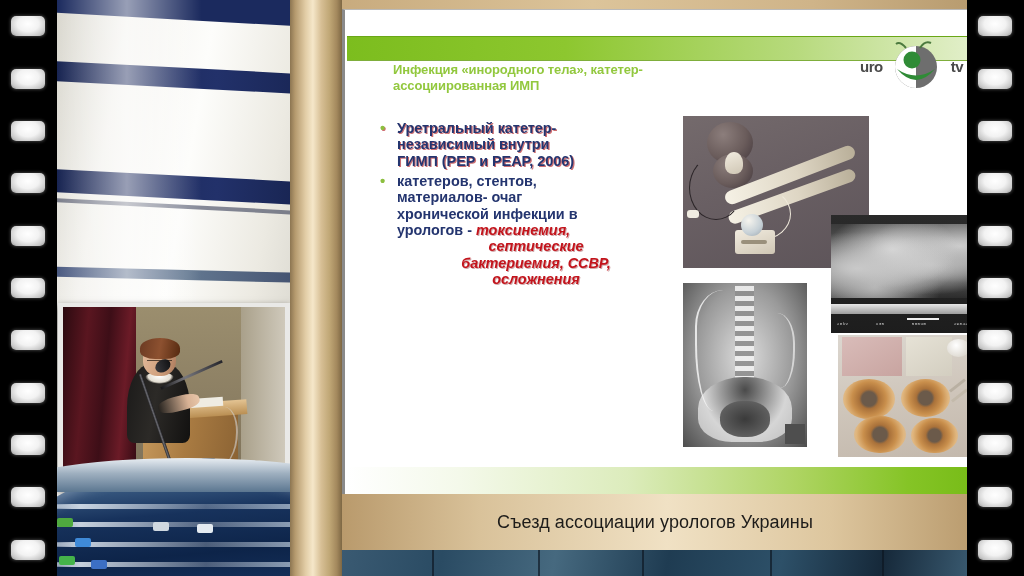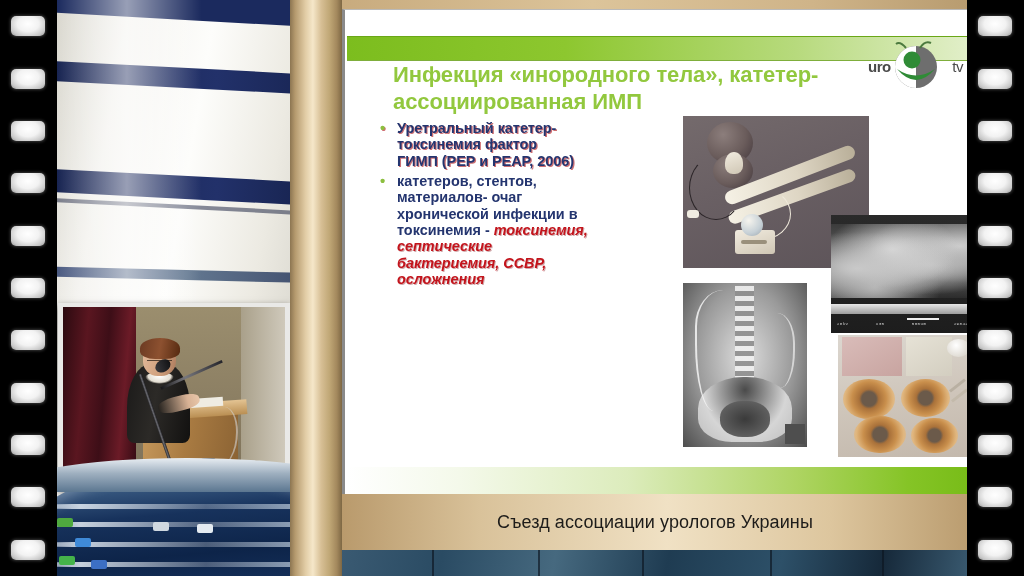--- a/index.html
+++ b/index.html
@@ -106,37 +106,37 @@
   
   #slide { position:absolute; left:342px; top:9px; width:626px; height:485px; background:#fff;
            border-left:3px solid #8a8a8a; border-top:1px solid #b9b9b9; overflow:hidden; z-index:22; }
   #slide .topgreen { position:absolute; left:2px; top:26px; width:624px; height:25px;
            background:linear-gradient(90deg,#7cbd1e 0%,#8dc72f 35%,#b7da7d 72%,#e2efca 100%);
            border-top:1px solid #6aa717; border-bottom:1px solid #7fae3b; }
   #slide .botgreen { position:absolute; left:2px; bottom:0; width:624px; height:27px;
            background:linear-gradient(90deg,#ffffff 0%,#f4f9ea 18%,#dcecbc 45%,#aed462 72%,#85c426 90%,#78bc18 100%); }
 
   #slidetitle { position:absolute; left:48px; top:52px; width:520px;
-           font-size:22px; font-weight:bold; line-height:1.22; color:#92c83e;
+           font-size:13px; font-weight:bold; line-height:1.22; color:#92c83e;
            letter-spacing:-.1px; }
 
   #logo { position:absolute; right:4px; top:26px; width:104px; height:58px; z-index:5; }
   #logo .ltext { position:absolute; left:0; top:22px; font-size:15px; font-weight:bold;
-           color:#4a4a4a; letter-spacing:-.5px;margin-left:8px; }
-  #logo .rtext { position:absolute; right:1px; top:22px; font-size:15px; font-weight:normal;
+           color:#4a4a4a; letter-spacing:-.5px; }
+  #logo .rtext { position:absolute; right:1px; top:22px; font-size:15px; font-weight:bold;
            color:#4a4a4a; letter-spacing:-.5px; }
 
   #bullets { position:absolute; left:30px; top:110px; width:300px; }
   .bullet { position:relative; padding-left:22px; margin-bottom:4px;
             font-size:14.4px; font-weight:bold; line-height:1.135; color:#24356f; }
   .bullet::before { content:"\2022"; position:absolute; left:5px; top:-1px;
             color:#8cbf3f; font-size:15px; }
   .shadowtext { text-shadow:1.1px 0.7px 0 rgba(176,22,28,.62); }
   .redem { color:#c3141c; font-style:italic; font-weight:bold;
-           text-shadow:1px .6px 0 rgba(120,10,14,.35); }
+           text-shadow:1px .6px 0 rgba(120,10,14,.35);text-align:center; }
 
   
   .medimg { position:absolute; overflow:hidden; }
   #img-stent   { left:338px; top:106px; width:186px; height:152px; z-index:3;
                  background:linear-gradient(160deg,#746a6c 0%,#6a6064 40%,#5d5459 100%); }
   #img-sem     { left:486px; top:205px; width:146px; height:118px; z-index:4;
                  background:linear-gradient(180deg,#2a2a2a,#1d1d1d); }
   #img-xray    { left:338px; top:273px; width:124px; height:164px; z-index:3;
                  background:radial-gradient(ellipse at 50% 45%, #dedede 0%, #9a9a9a 55%, #4d4d4d 100%); }
   #img-petri   { left:493px; top:325px; width:136px; height:122px; z-index:3;
@@ -288,29 +288,29 @@
           <path d="M37 33 q19 22 38 0 q-19 13 -38 0 z" fill="#2f8b36"></path>
           <path d="M46 12 q-6 -7 -10 -4" stroke="#4c7a3f" stroke-width="2" fill="none"></path>
           <path d="M60 12 q5 -8 11 -5" stroke="#4c7a3f" stroke-width="2" fill="none"></path>
         </g>
       </svg>
     </div>
 
     <div id="bullets">
       <div class="bullet shadowtext">
         <div>Уретральный катетер-</div>
-        <div>токсинемия фактор</div>
+        <div>независимый внутри</div>
         <div>ГИМП  (PEP и PEAP, 2006)</div>
       </div>
       <div class="bullet">
         <div>катетеров, стентов,</div>
         <div>материалов- очаг</div>
         <div>хронической инфекции в</div>
         <div>
-          <span>токсинемия - </span><span class="redem">токсинемия,</span>
+          <span>урологов - </span><span class="redem">токсинемия,</span>
         </div>
         <div class="redem">септические</div>
         <div class="redem">бактериемия, ССВР,</div>
         <div class="redem">осложнения</div>
       </div>
     </div>
 
     <div class="medimg" id="img-stent">
       <div class="ball" style="left:24px;top:6px;width:46px;height:42px;"></div>
       <div class="ball" style="left:30px;top:38px;width:40px;height:34px;"></div>

